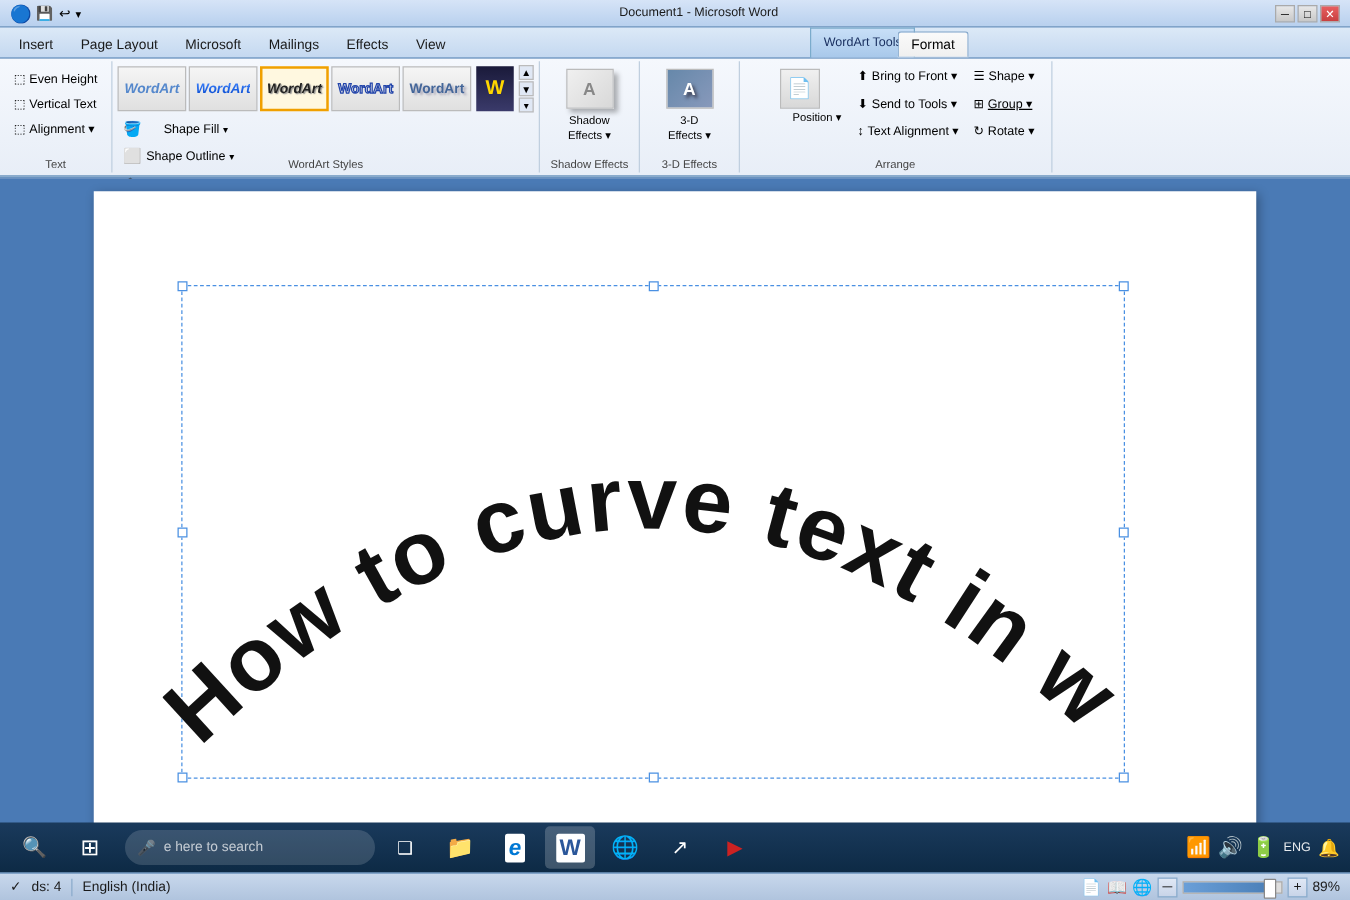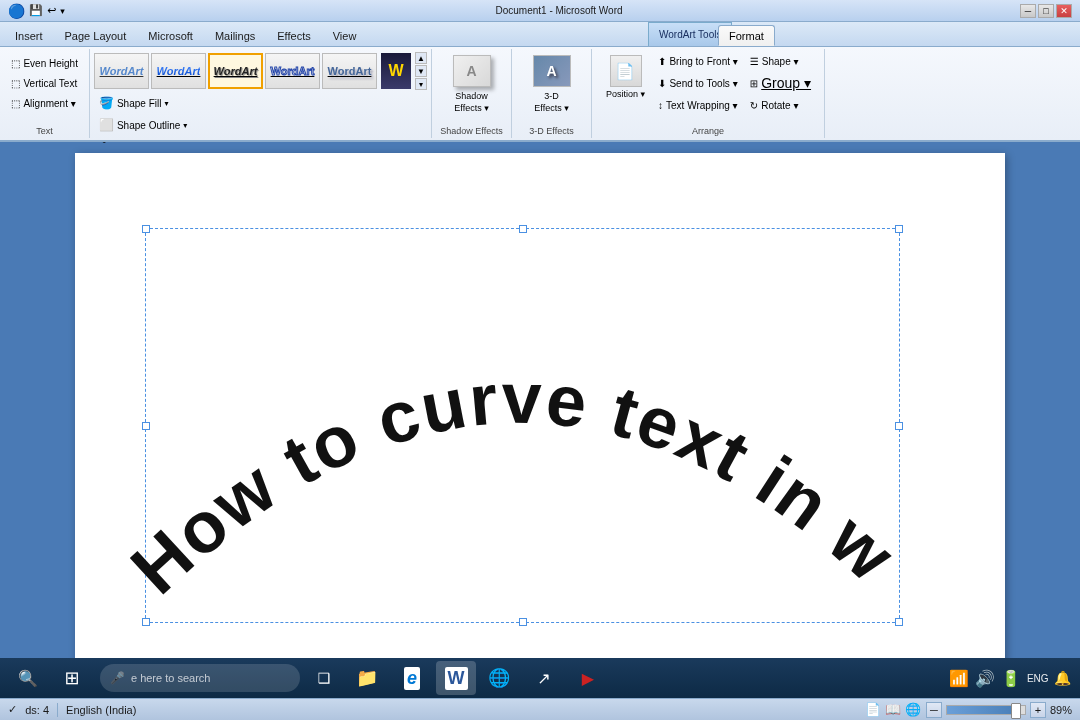--- a/index.html
+++ b/index.html
@@ -51,21 +51,20 @@
     .wordart-sample {
       width: 55px;
       height: 36px;
       display: flex;
       align-items: center;
       justify-content: center;
       border: 1px solid transparent;
       cursor: pointer;
       font-size: 13px;
       font-weight: bold;
-      text-decoration: underline;
     }
     .wordart-sample.selected { border: 2px solid #f0a000; background: #fff8e0; }
 
     
     .shadow-section {
       display: flex;
       flex-direction: column;
       padding: 2px 8px;
       border-right: 1px solid #c0cfdf;
       position: relative;
@@ -339,34 +338,35 @@
       <div style="display:flex; flex-direction:column; gap:1px; margin-left:2px;">
         <div style="font-size:8px; cursor:pointer; background:#e0e8f5; border:1px solid #bbb; width:12px; height:12px; display:flex; align-items:center; justify-content:center;">▲</div>
         <div style="font-size:8px; cursor:pointer; background:#e0e8f5; border:1px solid #bbb; width:12px; height:12px; display:flex; align-items:center; justify-content:center;">▼</div>
         <div style="font-size:8px; cursor:pointer; background:#e0e8f5; border:1px solid #bbb; width:12px; height:12px; display:flex; align-items:center; justify-content:center;">▾</div>
       </div>
     </div>
 
     <div style="display:flex; flex-direction:column; gap:2px;">
       <div class="ribbon-small-btn">
         <span style="font-size:12px;">🪣</span>
-        <span style="font-size:10px;">Shape Fill</span>
+        <span style="font-size:10px;margin-left:14px;">Shape Fill</span>
         <span style="font-size:8px;">▾</span>
       </div>
       <div class="ribbon-small-btn">
         <span style="font-size:12px;">⬜</span>
         <span style="font-size:10px;">Shape Outline</span>
         <span style="font-size:8px;">▾</span>
       </div>
       <div class="ribbon-small-btn">
         <span style="font-size:12px;">⬡</span>
         <span style="font-size:10px;">Change Shape</span>
         <span style="font-size:8px;">▾</span>
       </div>
     </div>
+    <span class="section-label-bottom">WordArt Styles</span>
   </div>
 
   <div class="shadow-section">
     <div class="ribbon-large-btn" style="padding-bottom:0;">
       <div class="shadow-icon">
         <span style="font-size:14px; font-weight:bold; color:#888;">A</span>
       </div>
       <span style="font-size:9px; white-space:nowrap; margin-top:2px;">Shadow</span>
       <span style="font-size:9px; white-space:nowrap;">Effects ▾</span>
     </div>
@@ -384,44 +384,44 @@
     <span class="section-label-bottom">3-D Effects</span>
   </div>
 
   <div class="arrange-section">
     <div class="arrange-content">
 
       <div class="ribbon-large-btn" style="flex-direction:column; min-width:45px;">
         <div style="width:32px; height:32px; background:linear-gradient(to bottom,#f0f0f0,#d8d8d8); border:1px solid #bbb; display:flex; align-items:center; justify-content:center;">
           <span style="font-size:16px;">📄</span>
         </div>
-        <span style="font-size:9px;">Position ▾</span>
+        <span style="font-size:9px;margin-left:28px;">Position ▾</span>
       </div>
       <div style="display:flex; flex-direction:column; gap:2px;">
         <div class="ribbon-small-btn">
           <span>⬆</span>
           <span style="font-size:10px;">Bring to Front ▾</span>
         </div>
         <div class="ribbon-small-btn">
           <span>⬇</span>
           <span style="font-size:10px;">Send to Tools ▾</span>
         </div>
         <div class="ribbon-small-btn">
           <span>↕</span>
-          <span style="font-size:10px;">Text Wrapping ▾</span>
+          <span style="font-size:10px;">Text Alignment ▾</span>
         </div>
       </div>
       <div style="display:flex; flex-direction:column; gap:2px;">
         <div class="ribbon-small-btn">
           <span>☰</span>
           <span style="font-size:10px;">Shape ▾</span>
         </div>
         <div class="ribbon-small-btn">
           <span>⊞</span>
-          <span style="font-size:14px;text-decoration:underline;">Group ▾</span>
+          <span style="font-size:10px;text-decoration:underline;">Group ▾</span>
         </div>
         <div class="ribbon-small-btn">
           <span>↻</span>
           <span style="font-size:10px;">Rotate ▾</span>
         </div>
       </div>
     </div>
     <span class="section-label-bottom">Arrange</span>
   </div>
 </div>

